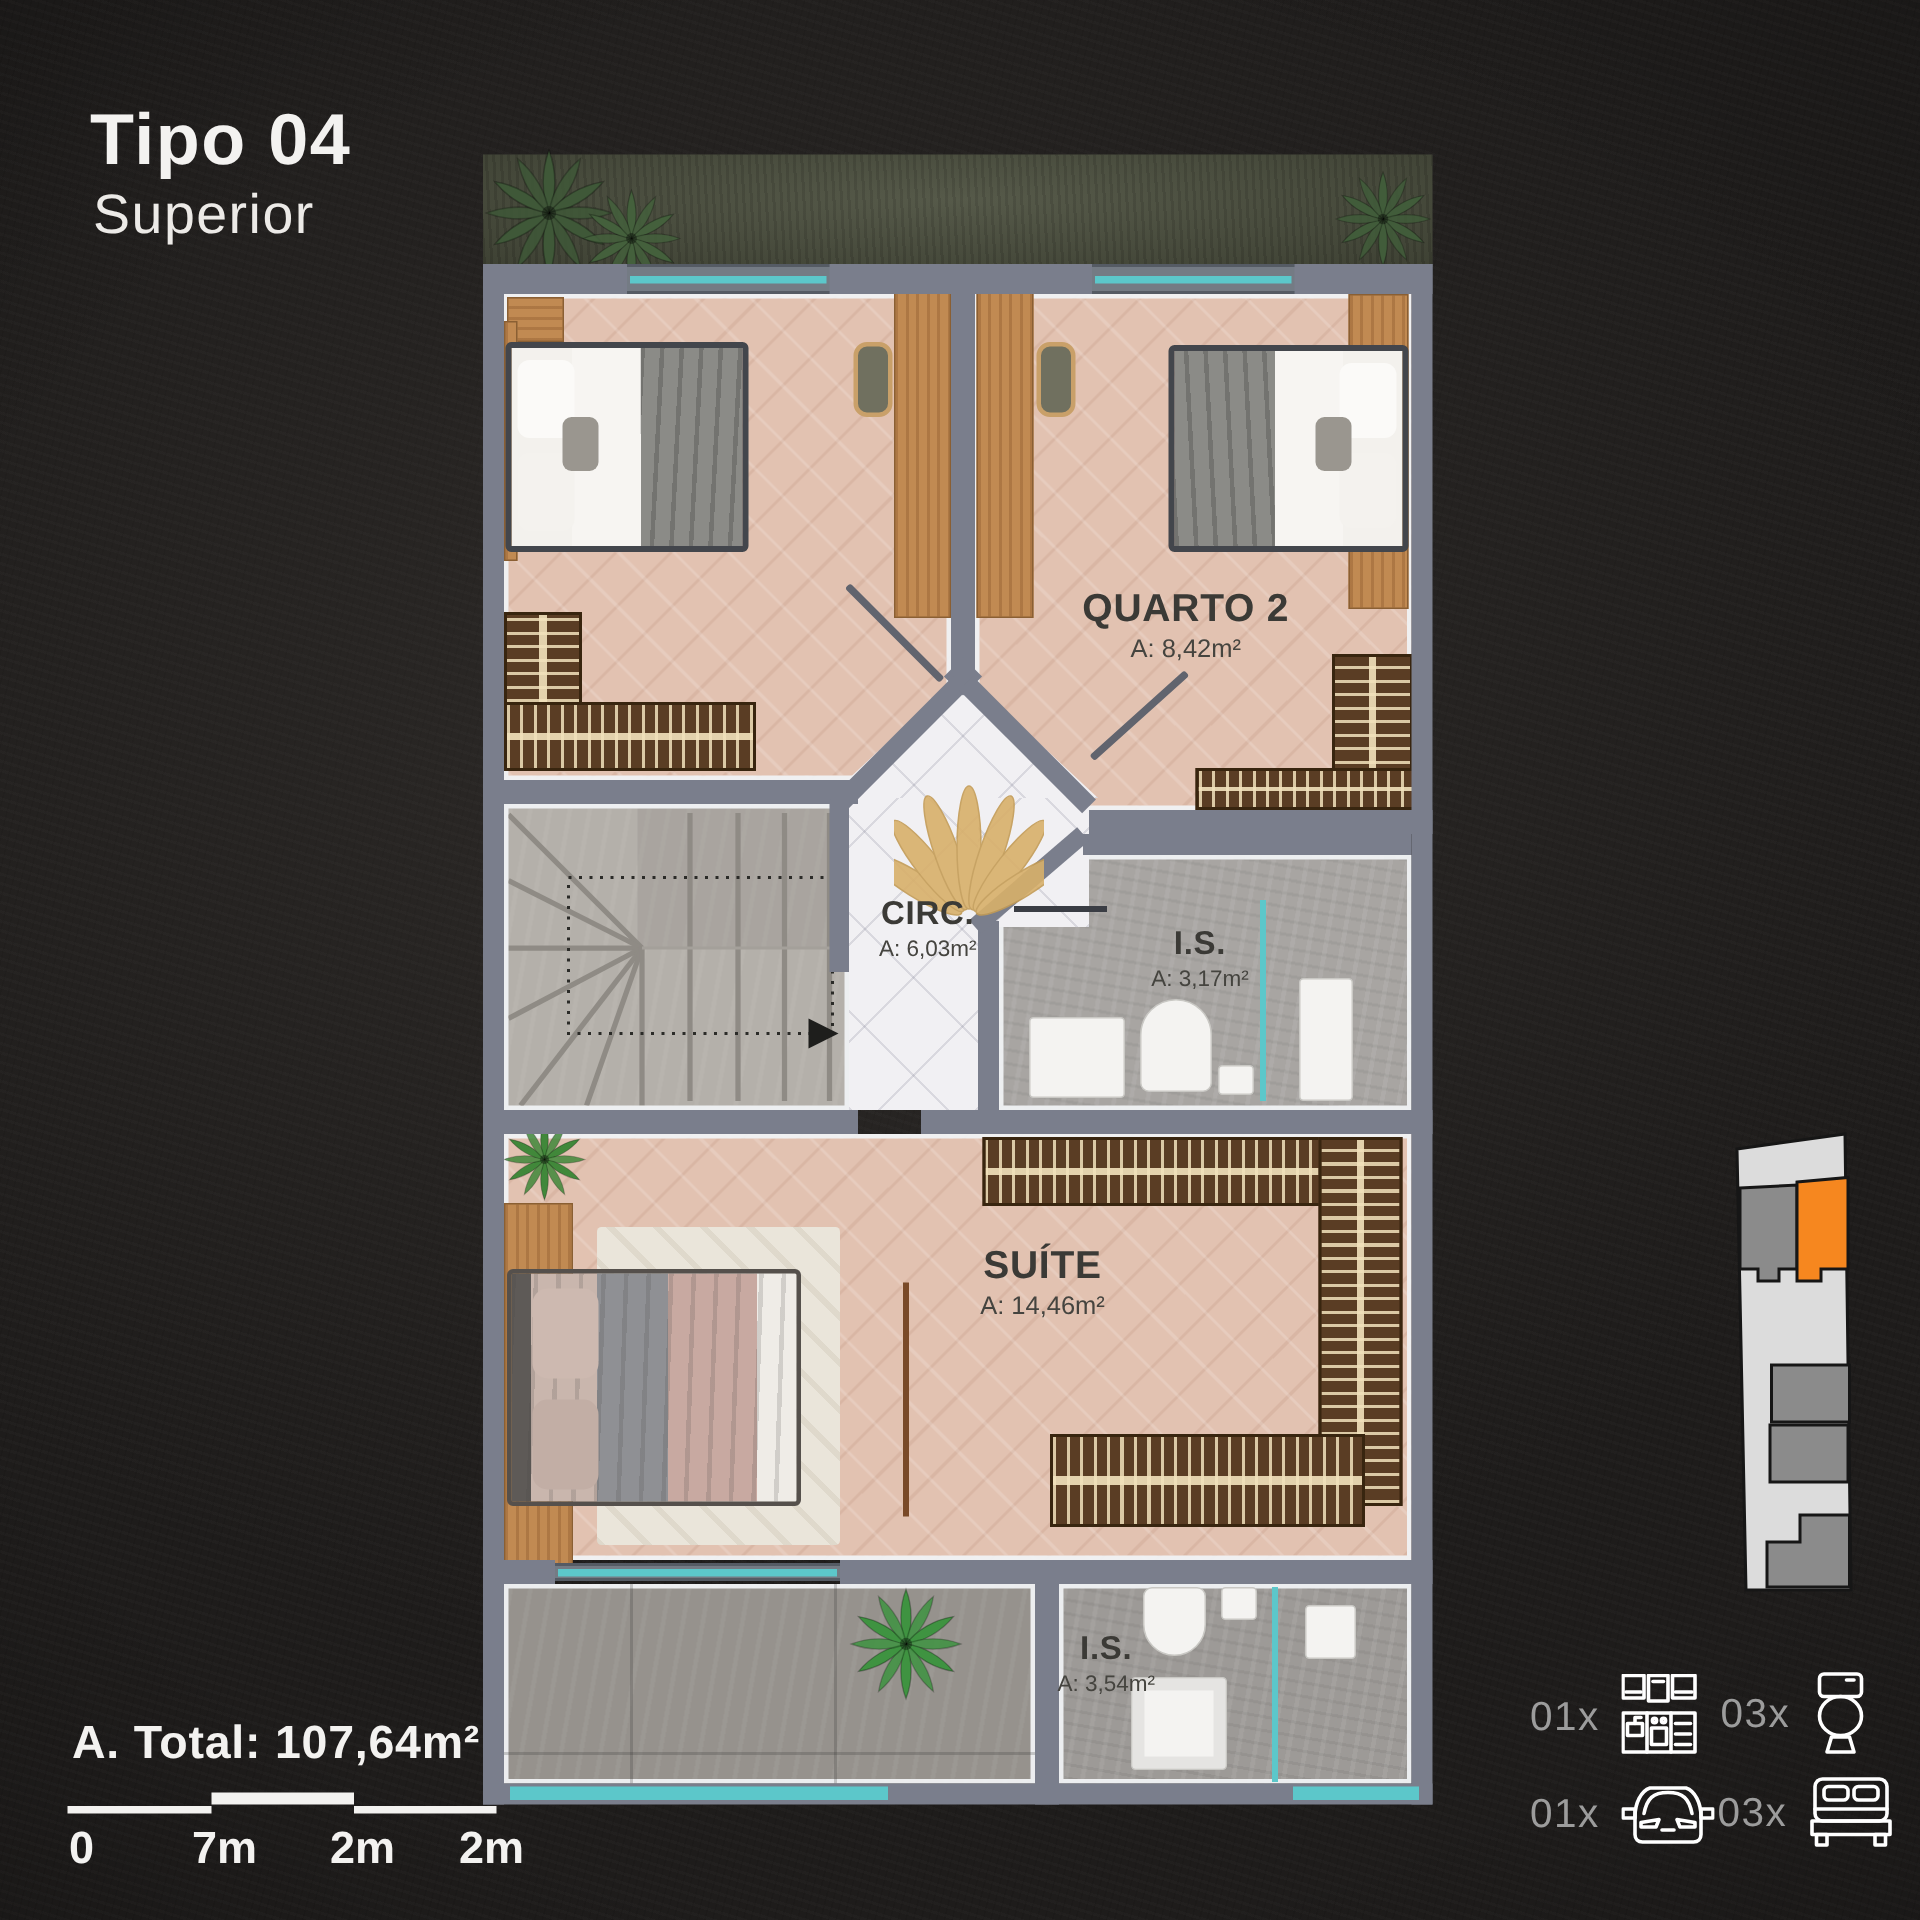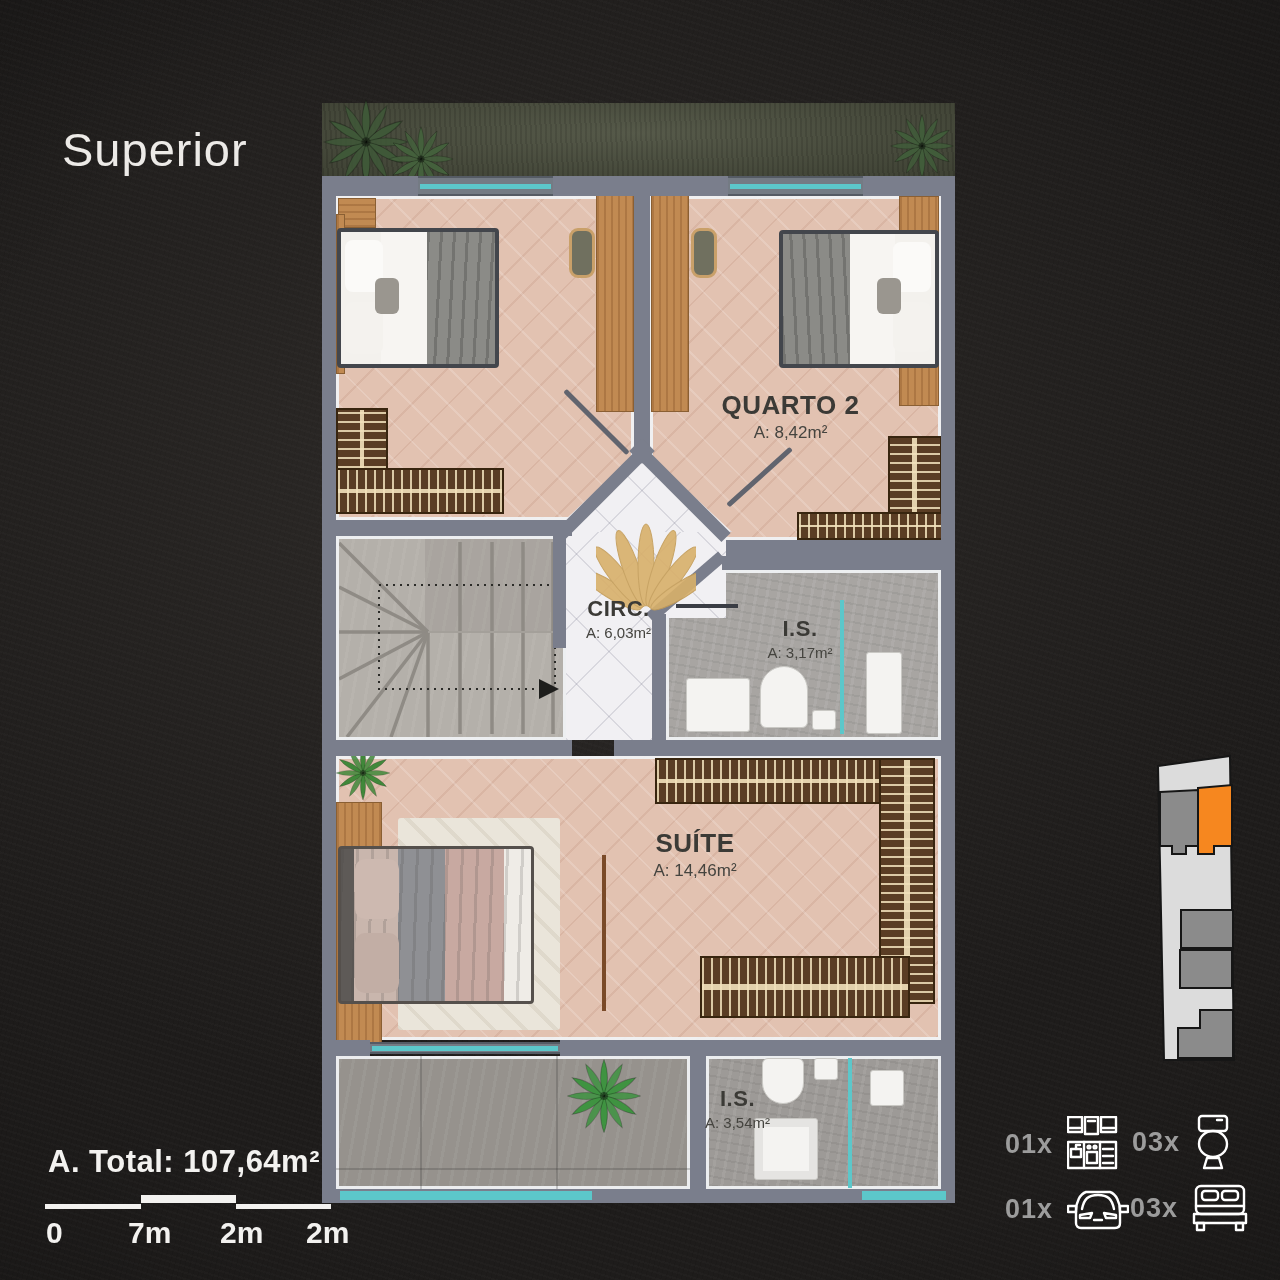--- a/index.html
+++ b/index.html
@@ -9,21 +9,21 @@
     background-color:#1e1c1b;
     background-image:
       radial-gradient(1300px 1000px at 42% 38%, rgba(88,82,76,.26), rgba(0,0,0,0) 62%),
       radial-gradient(1700px 1500px at 50% 50%, rgba(0,0,0,0) 42%, rgba(0,0,0,.52) 100%),
       repeating-linear-gradient(17deg, rgba(255,255,255,.015) 0 2px, transparent 2px 6px),
       repeating-linear-gradient(104deg, rgba(0,0,0,.07) 0 1px, transparent 1px 5px);
   }
   .abs{position:absolute;}
   
   .title-main{left:60px;top:66px;font-size:48px;font-weight:700;color:#f3f2f0;letter-spacing:1px;}
-  .title-sub{left:62px;top:122px;font-size:47px;font-weight:400;color:#eceae7;letter-spacing:1px;}
+  .title-sub{left:62px;top:122px;font-size:37px;font-weight:400;color:#eceae7;letter-spacing:1px;}
   .stat{left:48px;font-size:31px;font-weight:700;color:#f3f2f0;letter-spacing:.5px;}
   .rlabel{z-index:30;text-align:center;color:#3b3a36;}
   .rlabel .nm{font-weight:700;font-size:26px;letter-spacing:.5px;}
   .rlabel .ar{font-size:17px;margin-top:2px;color:#45443f;}
   .rlabel.sm .nm{font-size:22px;}
   .rlabel.sm .ar{font-size:15px;}
   
   .wm1{left:322px;width:633px;top:594px;text-align:center;z-index:26;
        font-family:"Liberation Serif",serif;font-size:64px;letter-spacing:12px;
        color:rgba(205,205,210,.50);}
@@ -92,21 +92,21 @@
   .fix{position:absolute;z-index:10;background:#f4f3f1;border:1px solid #c9c8c4;box-sizing:border-box;border-radius:3px;}
   .door{position:absolute;background:#61646e;z-index:16;border-radius:2px;}
   .cham{position:absolute;background:#7a7e8c;z-index:15;}
   .tip{position:absolute;background:#7a7e8c;z-index:15;transform:rotate(45deg);}
   .plant{z-index:12;}
   
   .seg{position:absolute;background:#f3f2f0;z-index:30;}
   .slab{position:absolute;top:1216px;font-size:30px;font-weight:700;color:#f3f2f0;z-index:30;}
   
   .leg-item{position:absolute;display:flex;align-items:center;gap:14px;z-index:30;}
-  .lcount{font-weight:700;font-size:27px;color:#9c9c9c;letter-spacing:1px;}
+  .lcount{font-weight:400;font-size:27px;color:#9c9c9c;letter-spacing:1px;margin-left:15px;}
   .licon{stroke:#fff;fill:none;stroke-width:2.4;stroke-linecap:round;stroke-linejoin:round;}
   .kp{z-index:5;}
 </style>
 </head>
 <body>
 
 <div class="stage">
 
   <svg width="0" height="0" style="position:absolute">
     <defs>
@@ -123,20 +123,21 @@
           <path d="M0 0 C5 -12 5 -27 0 -40 C-5 -27 -5 -12 0 0Z" transform="rotate(240)"></path>
           <path d="M0 0 C5 -12 5 -27 0 -40 C-5 -27 -5 -12 0 0Z" transform="rotate(270)" opacity=".85"></path>
           <path d="M0 0 C5 -12 5 -27 0 -40 C-5 -27 -5 -12 0 0Z" transform="rotate(300)"></path>
           <path d="M0 0 C5 -12 5 -27 0 -40 C-5 -27 -5 -12 0 0Z" transform="rotate(330)" opacity=".85"></path>
         </g>
         <circle r="4.5" fill="rgba(0,0,0,.35)"></circle>
       </g>
     </defs>
   </svg>
 
+  <div class="abs title-main">Tipo 04</div>
   <div class="abs title-sub">Superior</div>
 
   <div class="abs garden" style="left:322px;top:103px;width:633px;height:75px;"></div>
   <svg class="abs plant" style="left:318px;top:94px;color:#3f5838" width="96" height="96" viewBox="-46 -46 92 92">
       <use href="#plant"></use>
     </svg>
   <svg class="abs plant" style="left:384px;top:122px;color:#44603c" width="74" height="74" viewBox="-46 -46 92 92">
       <use href="#plant"></use>
     </svg>
   <svg class="abs plant" style="left:886px;top:110px;color:#415c3a" width="72" height="72" viewBox="-46 -46 92 92">

